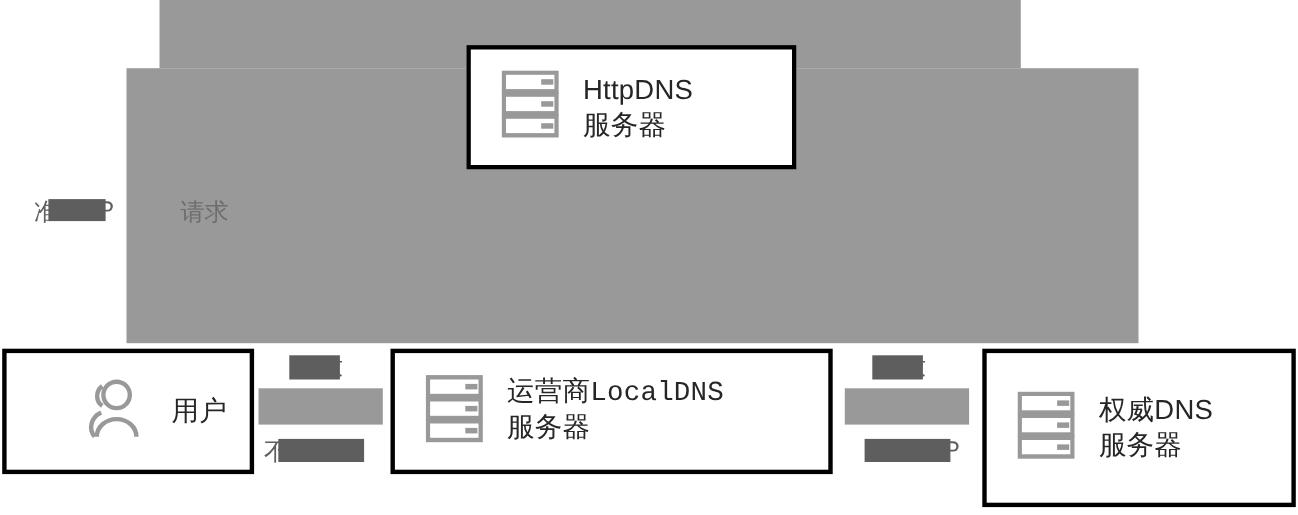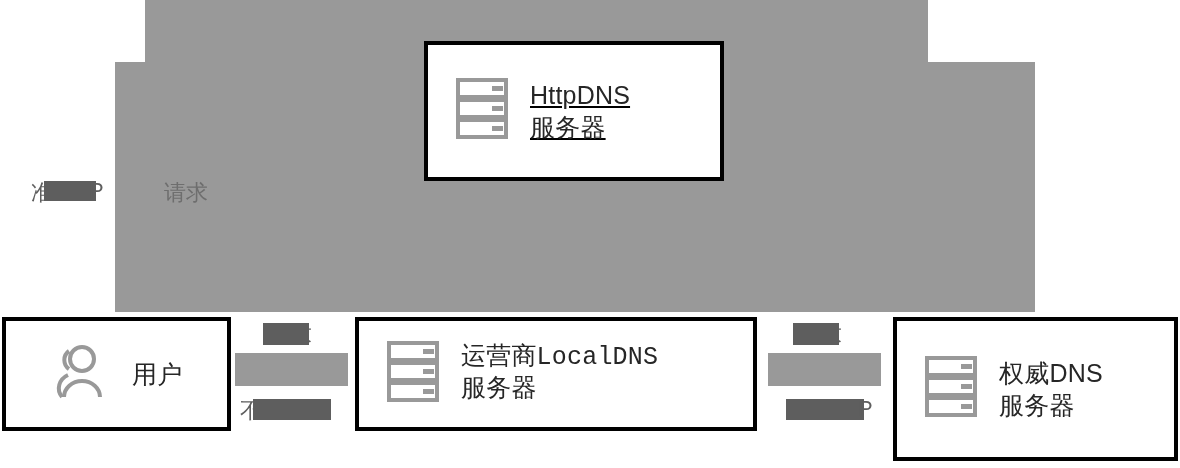--- a/index.html
+++ b/index.html
@@ -39,23 +39,23 @@
     gap: 22px;
   }
   .node-label {
     font-size: 25px;
     line-height: 1.28;
     color: #262626;
     white-space: pre-line;
     letter-spacing: .2px;
   }
 
-  .node-httpdns   { left: 424px; top: 41px;  width: 300px; height: 140px; text-decoration: underline; }
+  .node-httpdns   { left: 424px; top: 41px;  width: 300px; height: 113px; }
   .node-user      { left: 2px;   top: 317px; width: 229px; height: 114px;
-                    padding-left: 44px; gap: 26px; }
+                    padding-left: 68px; gap: 26px; }
   .node-localdns  { left: 355px; top: 317px; width: 402px; height: 114px; font-family: Liberation Mono, monospace; }
   .node-authdns   { left: 893px; top: 317px; width: 285px; height: 144px; }
 
   
   .rack-icon { flex: 0 0 auto; }
 
   
   .users-icon { flex: 0 0 auto; }
 
   

